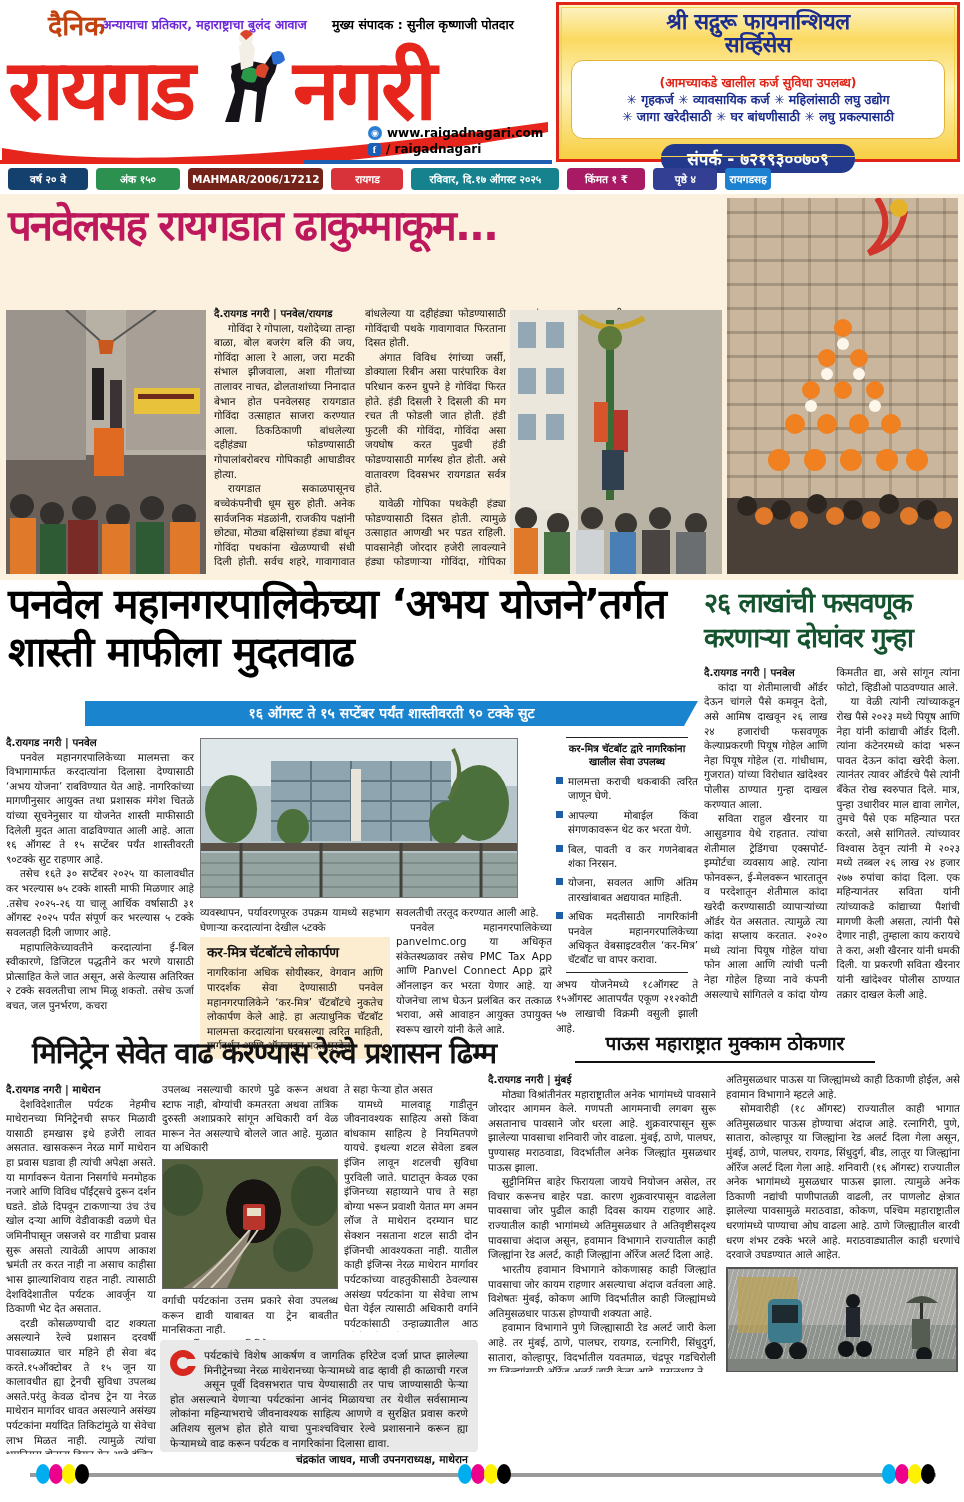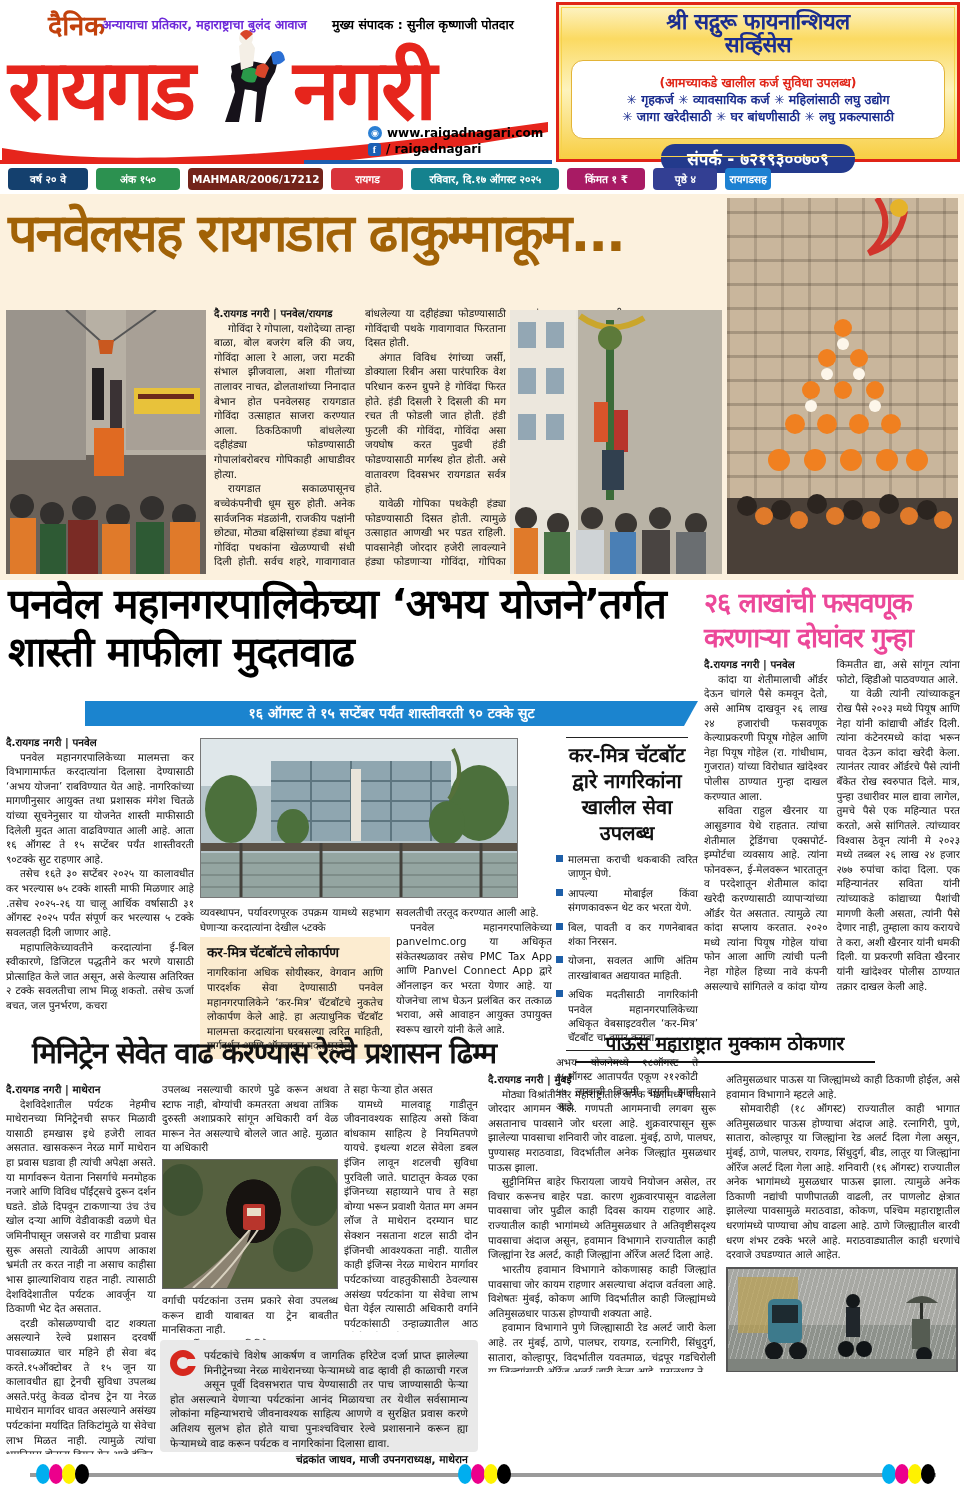--- a/index.html
+++ b/index.html
@@ -34,22 +34,22 @@
   .ad-contact { display:inline-block; background:#233a8c; color:#fff; border-radius:14px;
     font-size:17px; font-weight:800; padding:3px 26px; }
 
   
   .info-bar { position:absolute; left:0; top:168px; width:768px; height:22px; display:flex; gap:8px; padding:0 8px; }
   .pill { border-radius:4px; color:#fff; font-size:10.5px; font-weight:700; line-height:22px; text-align:center;
     flex:0 0 auto; padding:0 4px; }
 
   
   .a1 { position:absolute; left:0; top:194px; width:964px; height:386px; background:#fcf1de; }
-  .a1 h1 { position:absolute; left:8px; top:0px; z-index:3; font-size:52px; font-weight:900; letter-spacing:-2px;
-    white-space:nowrap; color:#a16207; line-height:1.5; }
+  .a1 h1 { position:absolute; left:8px; top:0px; z-index:3; font-size:42px; font-weight:900; letter-spacing:-2px;
+    white-space:nowrap; color:#be185d; line-height:1.5; }
   .photo { position:relative; overflow:hidden; }
   .ph-tall { position:absolute; left:727px; top:4px; width:231px; height:376px;
     background:repeating-linear-gradient(0deg, rgba(40,30,20,.22) 0 3px, transparent 3px 24px),
                repeating-linear-gradient(90deg, rgba(40,30,20,.16) 0 3px, transparent 3px 27px), #c9b69c; }
   .ph-street { position:absolute; left:6px; top:116px; width:200px; height:264px;
     background:linear-gradient(180deg,#b7b0a4 0 55%, #6a625a 55% 100%); }
   .ph-pole { position:absolute; left:510px; top:116px; width:212px; height:264px;
     background:linear-gradient(90deg,#e8e4da 0 32%, #b9b3a6 32% 100%); }
   .cols { font-size:10.3px; line-height:1.42; text-align:justify; }
   .a1-text { position:absolute; left:214px; top:112px; width:292px; height:270px; column-count:2; column-gap:10px; }
@@ -64,27 +64,27 @@
     clip-path:polygon(0 0,100% 0,calc(100% - 14px) 100%,0 100%); }
   .a2-col1 { position:absolute; left:6px; top:150px; width:188px; height:298px; overflow:hidden; }
   .ph-muni { position:absolute; left:200px; top:153px; width:318px; height:160px;
     background:linear-gradient(180deg,#dfe7ea 0 30%, #b5c4c9 30% 72%, #94a5a1 72% 100%); border:1px solid #777; }
   .a2-bl { position:absolute; left:200px; top:320px; width:190px; }
   .chat-box { background:#fcecd0; padding:6px 7px; margin-top:3px; }
   .chat-box .bt { font-size:13.5px; font-weight:900; margin-bottom:3px;font-family:Liberation Serif, serif; }
   .a2-br { position:absolute; left:396px; top:320px; width:156px; height:128px; overflow:hidden; }
   .a2-side { position:absolute; left:556px; top:148px; width:142px; }
   .rule { border-top:1.5px solid #222; margin:4px 10px; }
-  .side-title { font-size:20px; font-weight:900; text-align:center; line-height:1.3; margin:4px 0 6px; }
+  .side-title { font-size:10px; font-weight:900; text-align:center; line-height:1.3; margin:4px 0 6px; }
   .svc { display:flex; gap:5px; font-size:10.3px; line-height:1.4; text-align:justify; margin-bottom:5px; }
   .sq { flex:0 0 auto; width:7px; height:7px; background:#1e5fa8; margin-top:3px; }
 
   
   .a3 { position:absolute; left:704px; top:585px; width:256px; height:438px; }
-  .a3 h2 { font-size:27px; font-weight:900; letter-spacing:-1px; line-height:1.3; color:#ec4899; margin-bottom:2px; }
+  .a3 h2 { font-size:27px; font-weight:900; letter-spacing:-1px; line-height:1.3; color:#14532d; margin-bottom:10px; }
   .a3-body { column-count:2; column-gap:9px; height:340px; font-size:10.3px; line-height:1.42; text-align:justify; overflow:hidden; }
 
   
   .kicker { position:absolute; left:575px; top:1030px; width:300px; text-align:center; font-size:19px; font-weight:900;
     border-bottom:2px solid #111; padding-bottom:5px; }
 
   
   .a4 { position:absolute; left:0; top:1032px; width:482px; height:428px; }
   .a4 h2 { position:absolute; left:32px; top:0; font-size:29px; font-weight:900; letter-spacing:-1px; white-space:nowrap; }
   .a4-c1 { position:absolute; left:6px; top:50px; width:150px; height:372px; overflow:hidden; }

